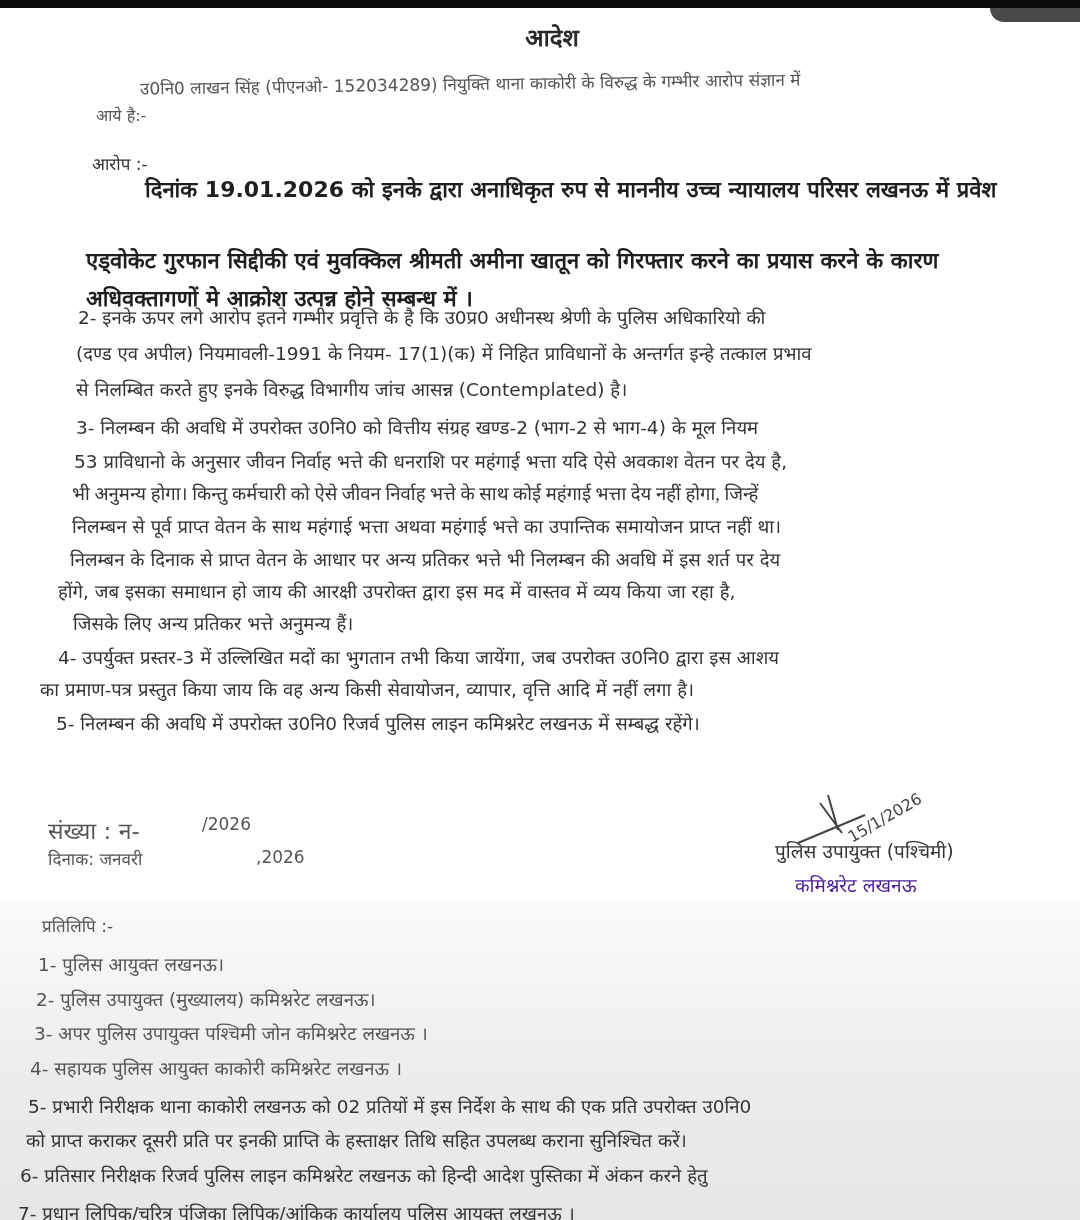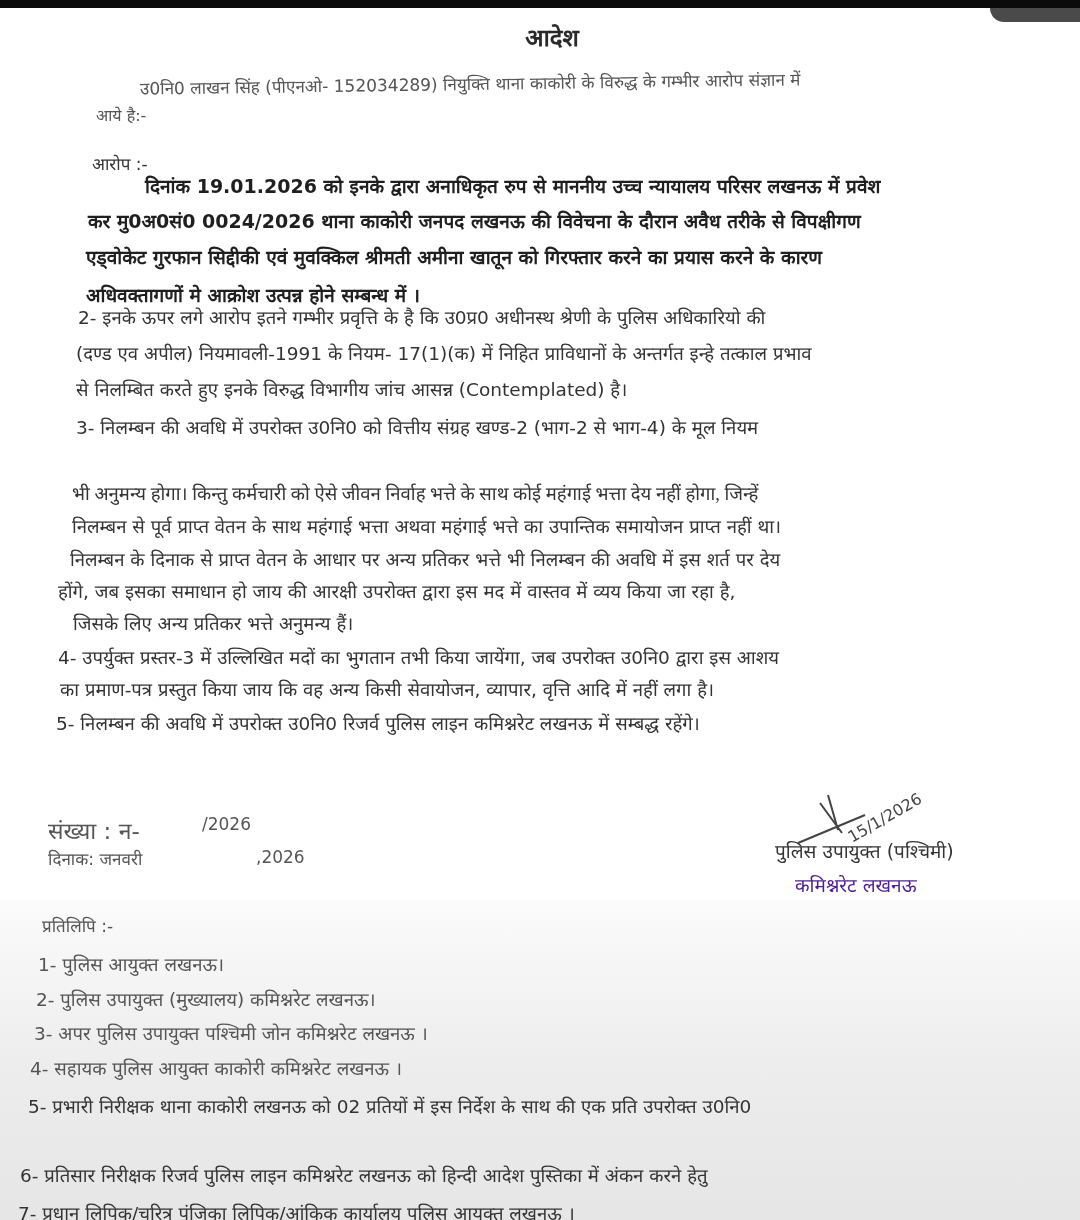--- a/index.html
+++ b/index.html
@@ -9,21 +9,21 @@
     font-family:"DejaVu Sans", "Liberation Sans", sans-serif;
     color:#2a2a2a;
   }
   .topbar { position:absolute; left:0; top:0; width:1080px; height:8px; background:#0b0b0b; }
   .corner { position:absolute; right:0; top:8px; width:90px; height:14px; background:#4a4a4a; border-bottom-left-radius:28px; }
   .shade { position:absolute; left:0; top:900px; width:1080px; height:320px;
            background:linear-gradient(to bottom, #fbfbfb 0%, #ececec 55%, #e6e6e6 100%); }
   .page { position:absolute; left:0; top:0; width:1080px; height:1220px; }
   .title { position:absolute; top:20px; left:0; width:1080px; text-align:center; font-size:24px; font-weight:bold; color:#2a2a2a;padding-left:12px; }
   .line { position:absolute; white-space:nowrap; font-size:18.5px; color:#333; }
-  .bold { font-weight:bold; color:#1f1f1f; font-size:19px; }
+  .bold { font-weight:bold; color:#1f1f1f; font-size:22px; }
   .light { color:#555; }
   .sig { position:absolute; left:770px; top:785px; width:260px; height:60px; }
   .sig-title { position:absolute; left:775px; top:838px; font-size:19px; color:#333; white-space:nowrap; }
   .sig-sub { position:absolute; left:795px; top:872px; font-size:19px; color:#4c1d95; white-space:nowrap; }
 </style>
 </head>
 <body>
 
 <div class="topbar"></div>
 <div class="corner"></div>
@@ -31,37 +31,37 @@
 
 <div class="page">
   <div class="title">आदेश</div>
 
   <div class="line light" style="left:140px; top:72px; font-size:17px; transform:rotate(-0.8deg);">उ0नि0 लाखन सिंह  (पीएनओ- 152034289) नियुक्ति थाना काकोरी के विरुद्ध के गम्भीर आरोप संज्ञान में</div>
   <div class="line light" style="left:96px; top:104px; font-size:16px;">आये है:-</div>
 
   <div class="line" style="left:92px; top:152px; font-size:17px;">आरोप :-</div>
 
   <div class="line bold" style="left:145px; top:173px;">दिनांक 19.01.2026 को इनके द्वारा अनाधिकृत रुप से माननीय उच्च न्यायालय परिसर लखनऊ में प्रवेश</div>
-  <div class="line bold" style="left:88px; top:208px;">कर मु0अ0सं0 0024/2026 थाना काकोरी जनपद लखनऊ  की विवेचना के दौरान अवैध तरीके से विपक्षीगण</div>
   <div class="line bold" style="left:86px; top:244px;">एड्वोकेट गुरफान सिद्दीकी एवं मुवक्किल श्रीमती अमीना खातून को गिरफ्तार करने का प्रयास करने के कारण</div>
   <div class="line bold" style="left:86px; top:282px;">अधिवक्तागणों मे आक्रोश उत्पन्न होने सम्बन्ध में ।</div>
 
   <div class="line" style="left:78px; top:304px;">2-    इनके ऊपर लगे आरोप इतने गम्भीर प्रवृत्ति के है कि उ0प्र0 अधीनस्थ श्रेणी के पुलिस अधिकारियो की</div>
   <div class="line" style="left:76px; top:340px;">(दण्ड एव अपील) नियमावली-1991 के नियम- 17(1)(क) में निहित प्राविधानों के अन्तर्गत इन्हे तत्काल प्रभाव</div>
   <div class="line" style="left:76px; top:376px;">से निलम्बित करते हुए इनके विरुद्ध विभागीय जांच आसन्न (Contemplated) है।</div>
 
   <div class="line" style="left:76px; top:414px;">3-      निलम्बन की अवधि में उपरोक्त उ0नि0 को वित्तीय संग्रह खण्ड-2 (भाग-2 से भाग-4) के मूल नियम</div>
+  <div class="line" style="left:74px; top:448px;">53 प्राविधानो के अनुसार जीवन निर्वाह भत्ते की धनराशि पर महंगाई भत्ता यदि ऐसे अवकाश वेतन पर देय है,</div>
   <div class="line" style="left:72px; top:480px;font-family:Liberation Serif, serif;">भी अनुमन्य होगा। किन्तु कर्मचारी को ऐसे जीवन निर्वाह भत्ते के साथ कोई महंगाई भत्ता देय नहीं होगा, जिन्हें</div>
   <div class="line" style="left:72px; top:513px;text-align:center;">निलम्बन से पूर्व प्राप्त वेतन के साथ महंगाई भत्ता अथवा महंगाई भत्ते का उपान्तिक समायोजन प्राप्त नहीं था।</div>
   <div class="line" style="left:58px; top:578px;">होंगे, जब इसका समाधान हो जाय की आरक्षी उपरोक्त द्वारा इस मद में वास्तव में व्यय किया जा रहा है,</div>
   <div class="line" style="left:70px; top:546px;">निलम्बन के दिनाक से प्राप्त वेतन के आधार पर अन्य प्रतिकर भत्ते भी निलम्बन की अवधि में इस शर्त पर देय</div>
   <div class="line" style="left:58px; top:610px;margin-left:15px;">जिसके लिए अन्य प्रतिकर भत्ते अनुमन्य हैं।</div>
 
   <div class="line" style="left:58px; top:644px;">4- उपर्युक्त प्रस्तर-3 में उल्लिखित मदों का भुगतान तभी किया जायेंगा, जब उपरोक्त उ0नि0 द्वारा इस आशय</div>
-  <div class="line" style="left:60px; top:676px;">का प्रमाण-पत्र प्रस्तुत किया जाय कि वह अन्य किसी सेवायोजन, व्यापार, वृत्ति आदि में नहीं लगा है।</div>
+  <div class="line" style="left:40px; top:676px;">का प्रमाण-पत्र प्रस्तुत किया जाय कि वह अन्य किसी सेवायोजन, व्यापार, वृत्ति आदि में नहीं लगा है।</div>
 
   <div class="line" style="left:56px; top:710px;">5-   निलम्बन की अवधि में उपरोक्त उ0नि0 रिजर्व पुलिस लाइन कमिश्नरेट लखनऊ में सम्बद्ध रहेंगे।</div>
 
   <div class="line light" style="left:48px; top:814px; font-size:23px;">संख्या : न-</div>
   <div class="line light" style="left:202px; top:814px; font-size:17px;">/2026</div>
   <div class="line light" style="left:48px; top:847px; font-size:17px;">दिनाक:   जनवरी</div>
   <div class="line light" style="left:256px; top:847px; font-size:17px;">,2026</div>
 
   <svg class="sig" viewBox="0 0 260 60">
     <path d="M58 10 L68 45 M50 18 L72 48 M28 58 L95 30" stroke="#444" stroke-width="2" fill="none"></path>
@@ -69,15 +69,16 @@
   </svg>
   <div class="sig-title">पुलिस उपायुक्त (पश्चिमी)</div>
   <div class="sig-sub">कमिश्नरेट लखनऊ</div>
 
   <div class="line light" style="left:42px; top:914px; font-size:17px;">प्रतिलिपि :-</div>
   <div class="line light" style="left:38px; top:951px;">1- पुलिस आयुक्त लखनऊ।</div>
   <div class="line light" style="left:36px; top:986px;">2- पुलिस उपायुक्त (मुख्यालय) कमिश्नरेट लखनऊ।</div>
   <div class="line light" style="left:34px; top:1020px;">3- अपर पुलिस उपायुक्त पश्चिमी जोन कमिश्नरेट लखनऊ  ।</div>
   <div class="line light" style="left:30px; top:1055px;">4- सहायक पुलिस आयुक्त काकोरी  कमिश्नरेट लखनऊ  ।</div>
   <div class="line" style="left:28px; top:1093px;">5- प्रभारी निरीक्षक थाना काकोरी लखनऊ को 02 प्रतियों में इस निर्देश के साथ की एक प्रति उपरोक्त उ0नि0</div>
+  <div class="line" style="left:26px; top:1127px;">को प्राप्त कराकर दूसरी प्रति पर इनकी प्राप्ति के हस्ताक्षर तिथि सहित उपलब्ध कराना सुनिश्चित करें।</div>
   <div class="line" style="left:20px; top:1162px;">6- प्रतिसार निरीक्षक रिजर्व पुलिस लाइन कमिश्नरेट लखनऊ को हिन्दी आदेश पुस्तिका में अंकन करने हेतु</div>
   <div class="line" style="left:18px; top:1200px;">7- प्रधान लिपिक/चरित्र पंजिका लिपिक/आंकिक कार्यालय पुलिस आयुक्त लखनऊ  ।</div>
 </div>
 
 </body></html>

